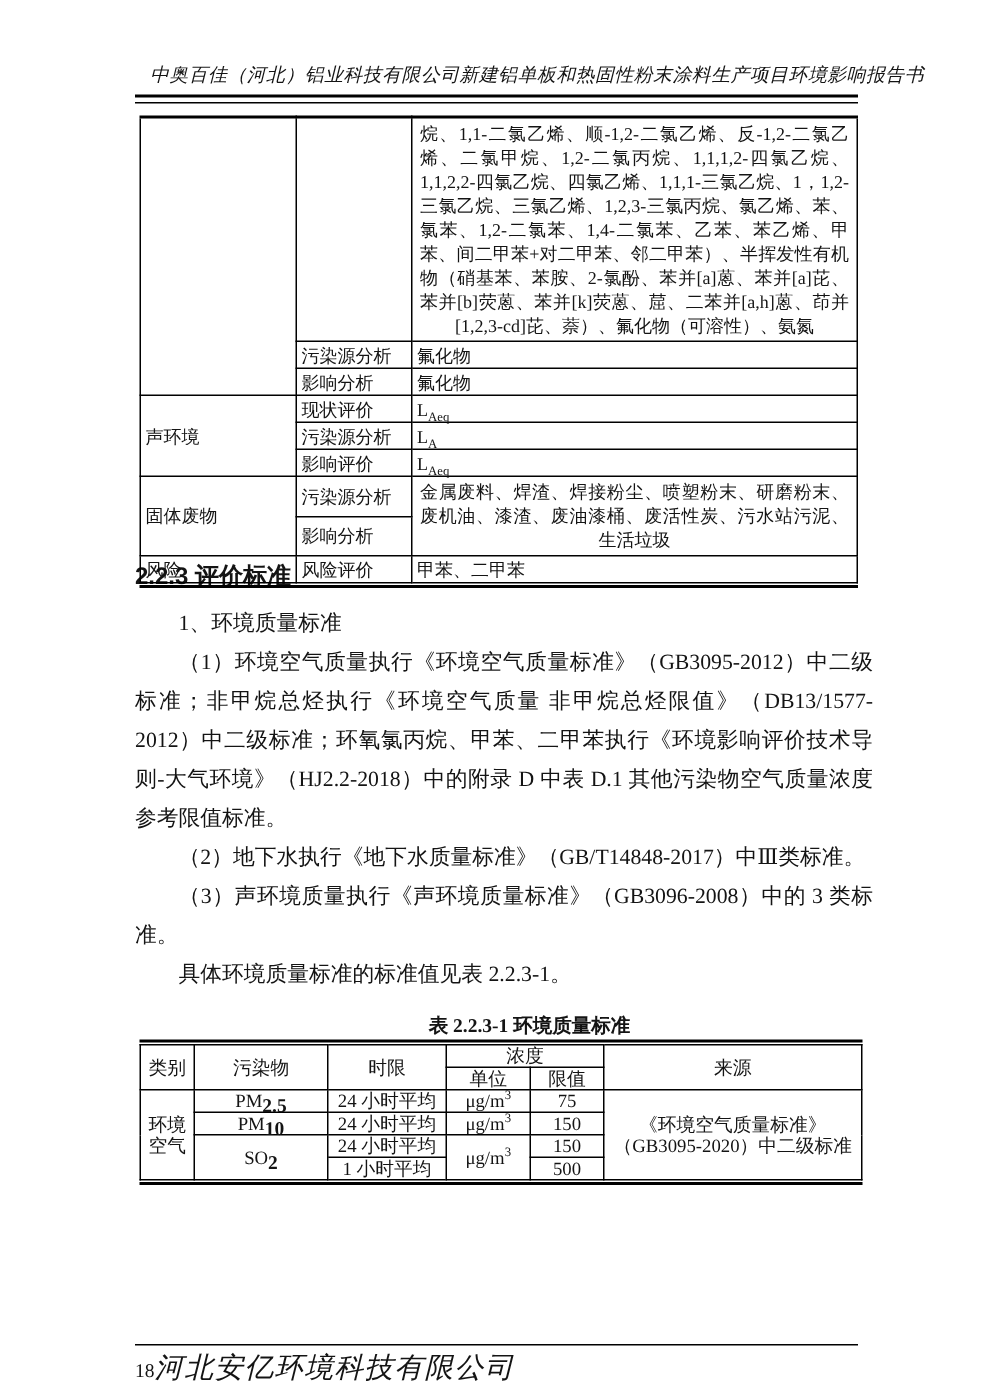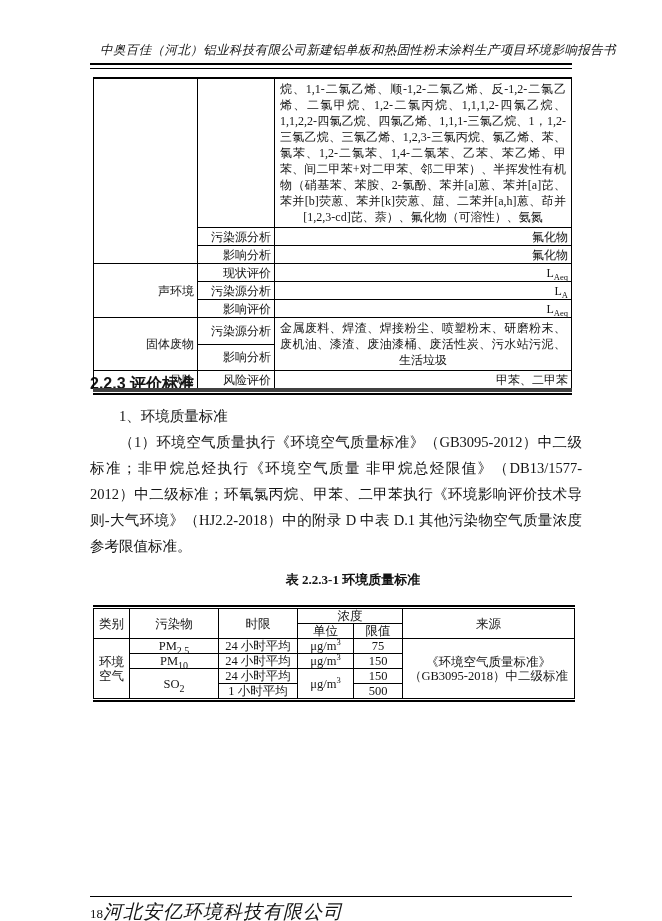--- a/index.html
+++ b/index.html
@@ -18,62 +18,62 @@
     position:absolute;top:63px;left:90px;width:482px;height:3px;
     border-top:2.5px solid #000;border-bottom:1.3px solid #000;
   }
   
   .tt-wrap{
     position:absolute;top:77px;left:93px;width:479px;
     border-bottom:2px solid #000;padding-bottom:1px;
   }
   table.tt{
     width:100%;border-collapse:collapse;table-layout:fixed;
-    border-top:2.6px solid #000;border-bottom:4px solid #404040;
+    border-top:2.6px solid #000;border-bottom:1px solid #404040;
     font-size:12px;
   }
   .tt td{
-    border:1px solid #000;text-align:right;vertical-align:middle;
+    border:1px solid #000;text-align:left;vertical-align:middle;
     line-height:16px;padding:0 3px;
   }
   .tt td.long{
     text-align:justify;text-align-last:center;padding:2px 5px;
   }
   .tt tr.short td{height:17px;}
   .tt sub{font-size:8.5px;line-height:0;}
   
   .section-heading{
     margin:14px 0 0 90px;font-size:16px;font-weight:bold;
     font-family:"Liberation Sans","DejaVu Sans",sans-serif;
   }
   .body-text{margin:8px 80px 2px 90px;}
   .body-text p{
     margin:0;font-size:14.5px;line-height:26px;
     text-align:justify;text-indent:2em;
   }
   
   .qt-title{
-    margin:12px 0 16px 0;text-align:center;font-weight:bold;font-size:13px;padding-left:44px;
+    margin:12px 0 0 0;text-align:center;font-weight:bold;font-size:13px;padding-left:44px;
   }
   .qt-wrap{
     margin:0 0 0 93px;width:482px;
     border-top:2px solid #000;padding-top:1px;
     border-bottom:2px solid #000;padding-bottom:1px;
   }
   table.qt{
     width:100%;border-collapse:collapse;table-layout:fixed;
     border-top:1px solid #000;border-bottom:1px solid #000;
     font-size:12.5px;
     padding-left:28px;
   }
   .qt td{
     border:1px solid #000;text-align:center;vertical-align:middle;
     line-height:14px;padding:0 2px;height:14px;
   }
-  .qt sub{font-size:10px;line-height:0;}
+  .qt sub{font-size:13px;line-height:0;font-weight:bold;}
   .qt sup{font-size:8.5px;line-height:0;}
   
   .page-footer{
     position:absolute;top:849px;left:90px;width:482px;
     border-top:1.6px solid #000;padding-top:2px;
     display:flex;align-items:baseline;margin-top:47px;
   }
   .page-footer .pageno{font-size:13px;}
   .page-footer .company{font-size:19px;font-style:italic;letter-spacing:1px;}
 </style>
@@ -140,20 +140,23 @@
     </table>
 </div>
 
 <div style="height:360px"></div>
 
 <h2 class="section-heading">2.2.3 评价标准</h2>
 
 <div class="body-text">
   <p>1、环境质量标准</p>
   <p>（1）环境空气质量执行《环境空气质量标准》（GB3095-2012）中二级标准；非甲烷总烃执行《环境空气质量 非甲烷总烃限值》（DB13/1577-2012）中二级标准；环氧氯丙烷、甲苯、二甲苯执行《环境影响评价技术导则-大气环境》（HJ2.2-2018）中的附录 D 中表 D.1 其他污染物空气质量浓度参考限值标准。</p>
+  <p>（2）地下水执行《地下水质量标准》（GB/T14848-2017）中Ⅲ类标准。</p>
+  <p>（3）声环境质量执行《声环境质量标准》（GB3096-2008）中的 3 类标准。</p>
+  <p>具体环境质量标准的标准值见表 2.2.3-1。</p>
 </div>
 
 <div class="qt-title">表 2.2.3-1  环境质量标准</div>
 
 <div class="qt-wrap">
 <table class="qt">
   <colgroup>
     <col style="width:36px">
         <col style="width:89px">
         <col style="width:79px">
@@ -178,21 +181,21 @@
     <td>
       <span>PM</span><sub>2.5</sub>
     </td>
     <td>24 小时平均</td>
     <td>
       <span>μg/m</span><sup>3</sup>
     </td>
     <td>75</td>
     <td rowspan="4">
       <span>《环境空气质量标准》</span><br>
-      <span>（GB3095-2018）中二级标准</span>
+      <span>（GB3095-2020）中二级标准</span>
     </td>
   </tr>
   <tr>
     <td>
       <span>PM</span><sub>10</sub>
     </td>
     <td>24 小时平均</td>
     <td>
       <span>μg/m</span><sup>3</sup>
     </td>

